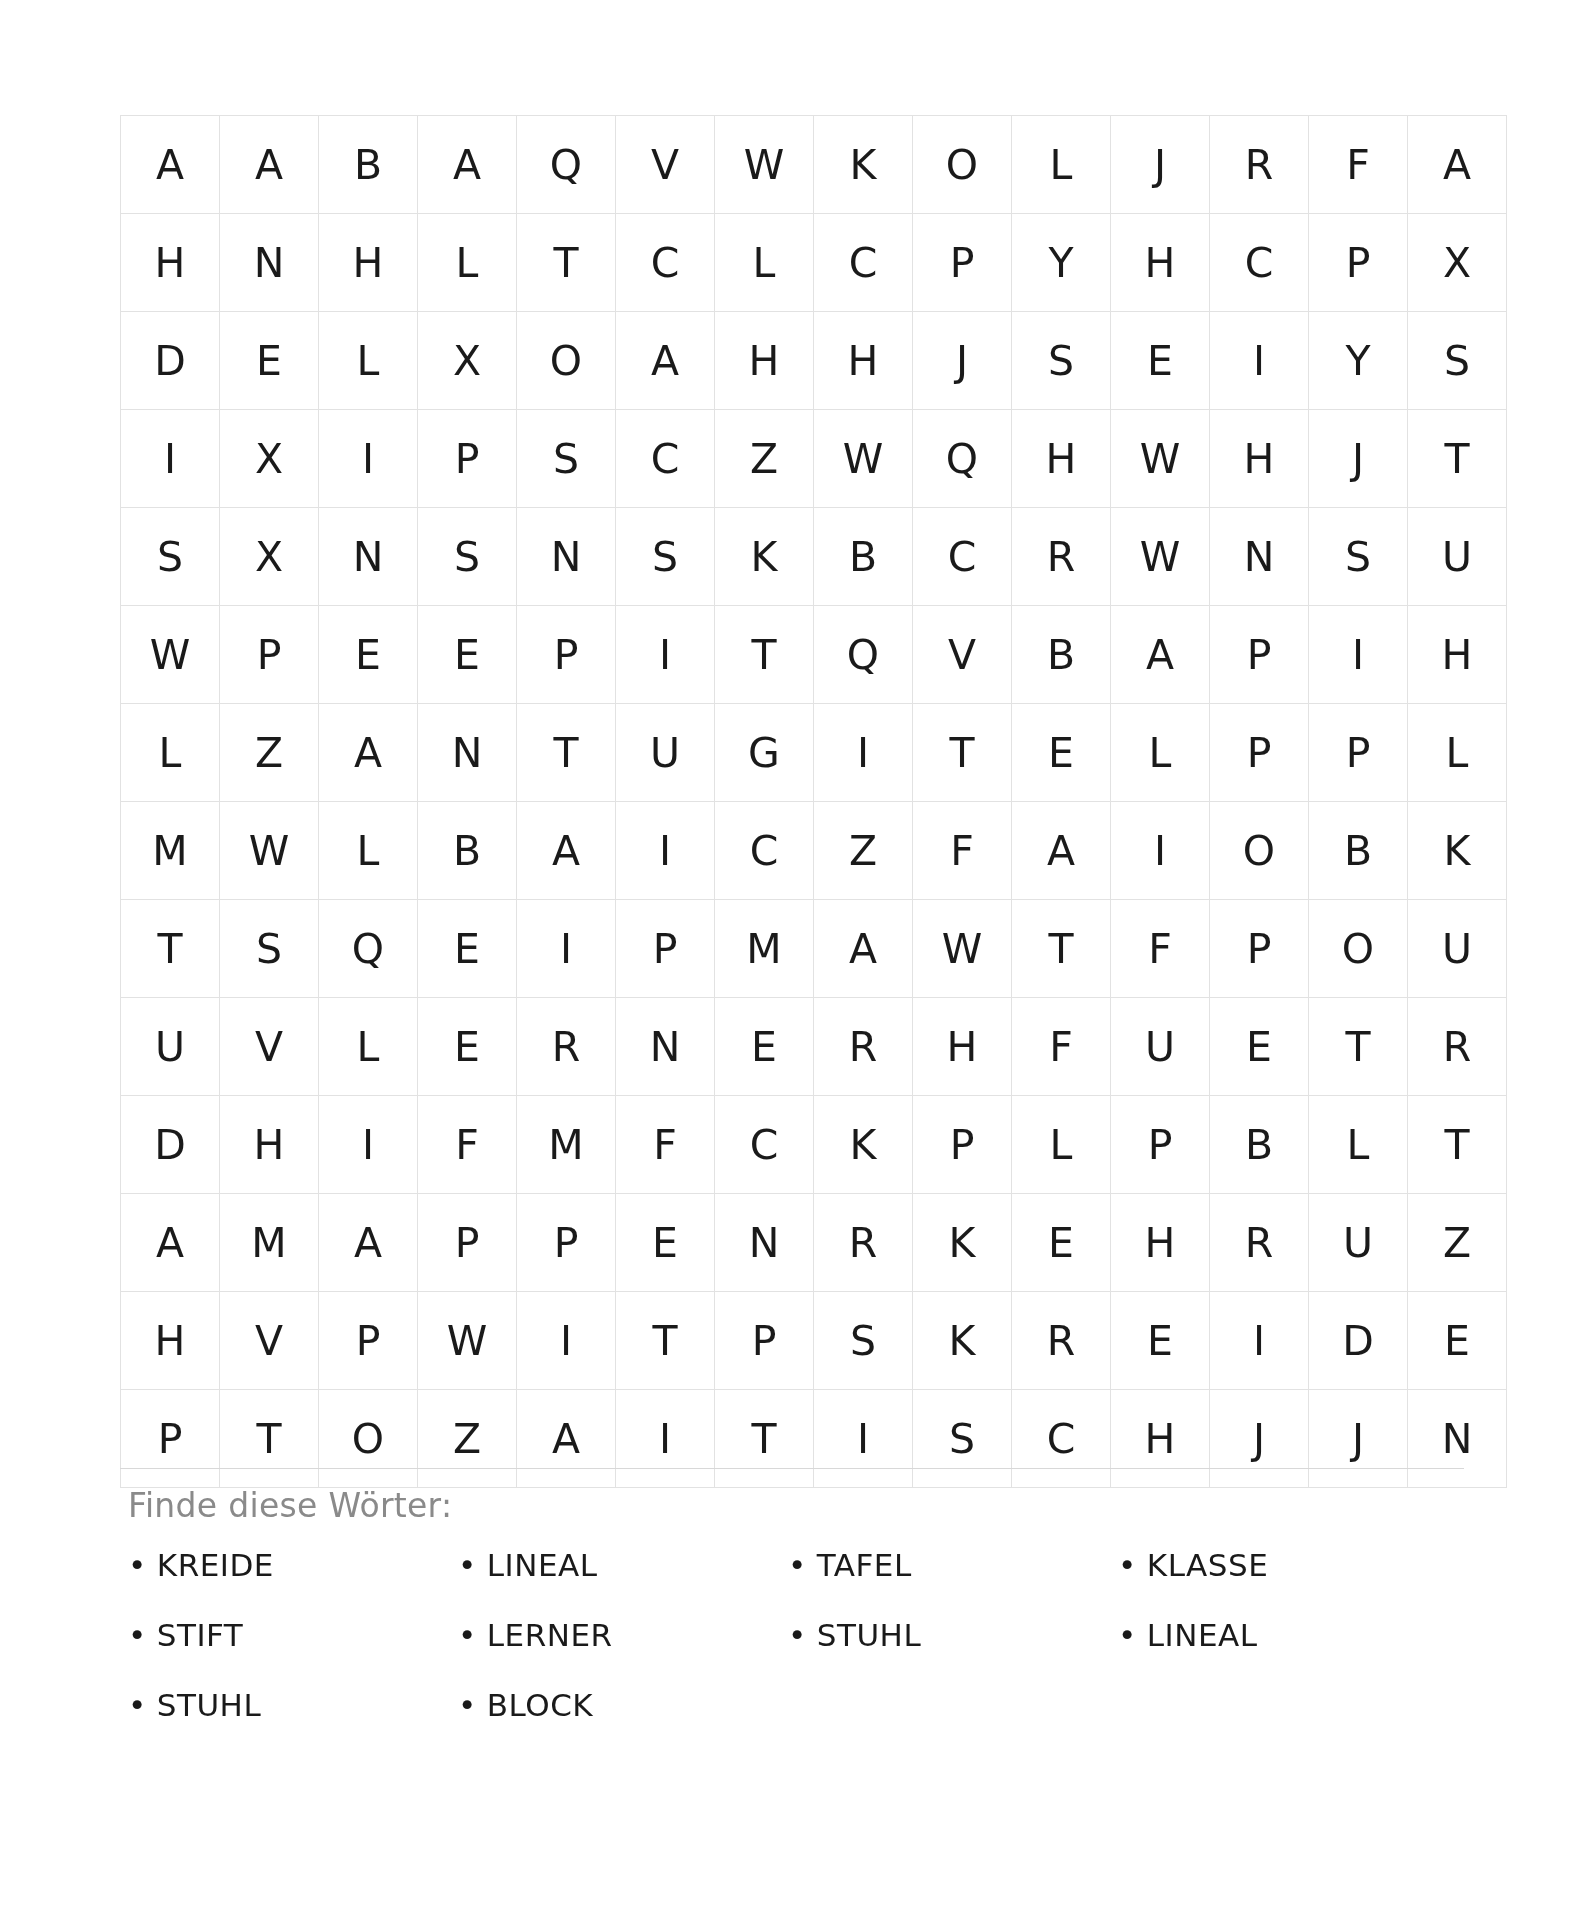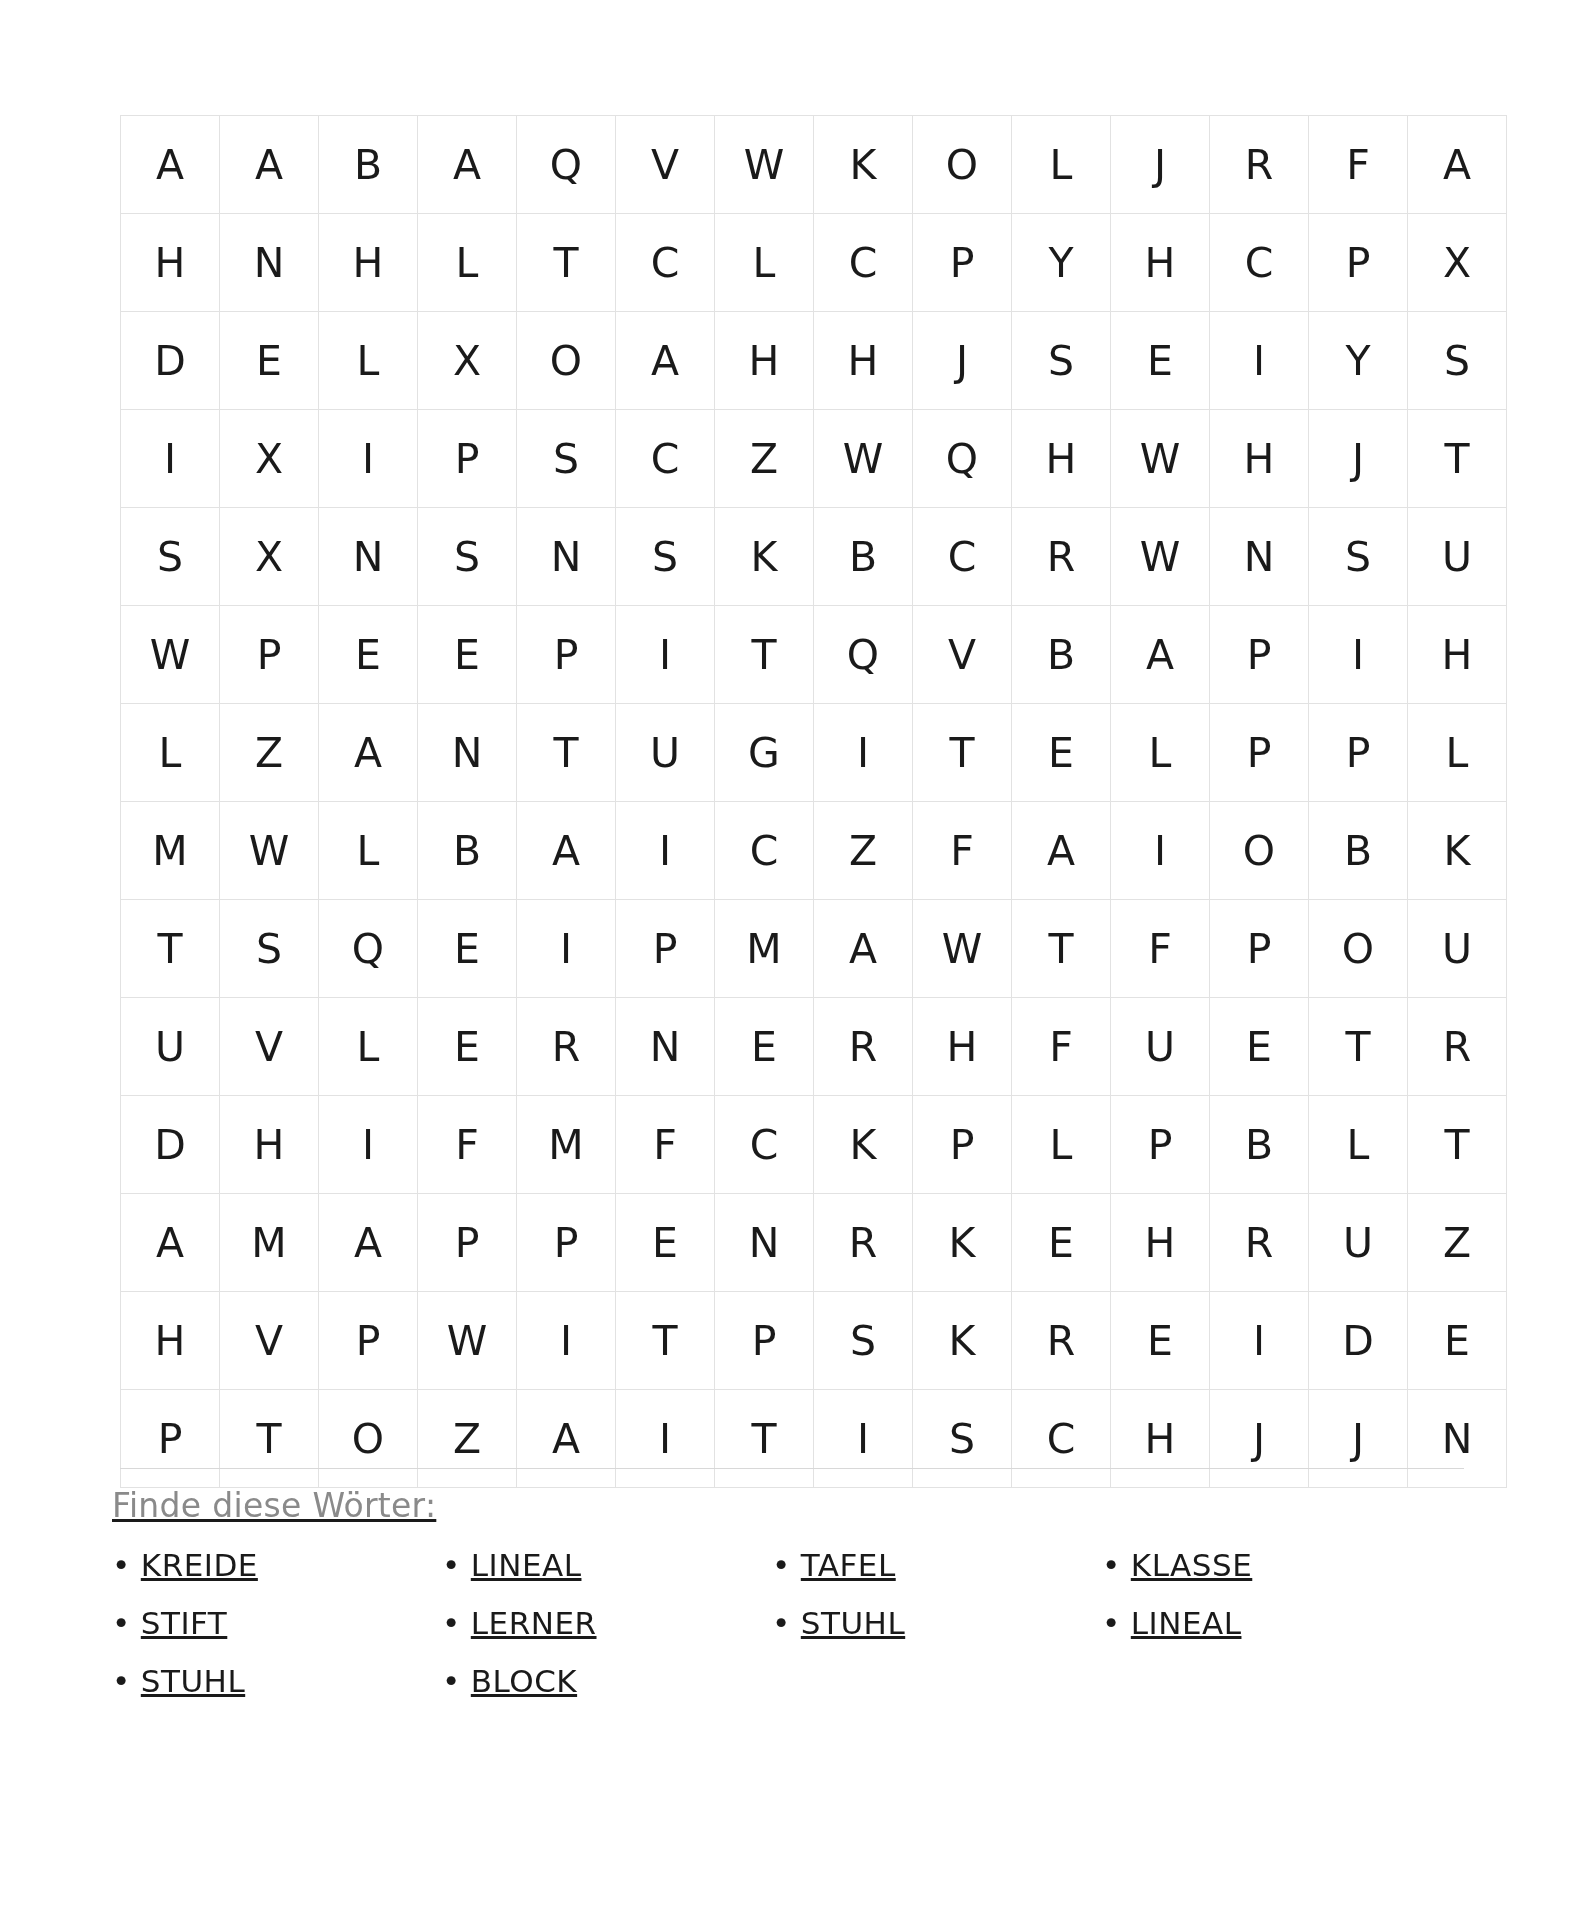--- a/index.html
+++ b/index.html
@@ -48,37 +48,36 @@
   .divider {
     position: absolute;
     left: 120px;
     top: 1468px;
     width: 1344px;
     height: 1px;
     background: #d8d8d8;
   }
   .words-section {
     position: absolute;
-    left: 112px;
+    left: 128px;
     top: 1486px;
     width: 1344px;
-    text-decoration: underline;
   }
   .words-title {
     font-size: 33px;
     color: #8a8a8a;
     font-family: "DejaVu Sans", sans-serif;
     font-weight: 400;
     margin-bottom: 22px;
     letter-spacing: 0.3px;
   }
   .words-grid {
     display: grid;
     grid-template-columns: 330px 330px 330px 330px;
-    row-gap: 22px;
+    row-gap: 34px;
   }
   .word-item {
     font-size: 31px;
     color: #1a1a1a;
     font-family: "DejaVu Sans", sans-serif;
     white-space: nowrap;
     letter-spacing: 0.5px;
   }
   .word-item .bullet {
     display: inline-block;

